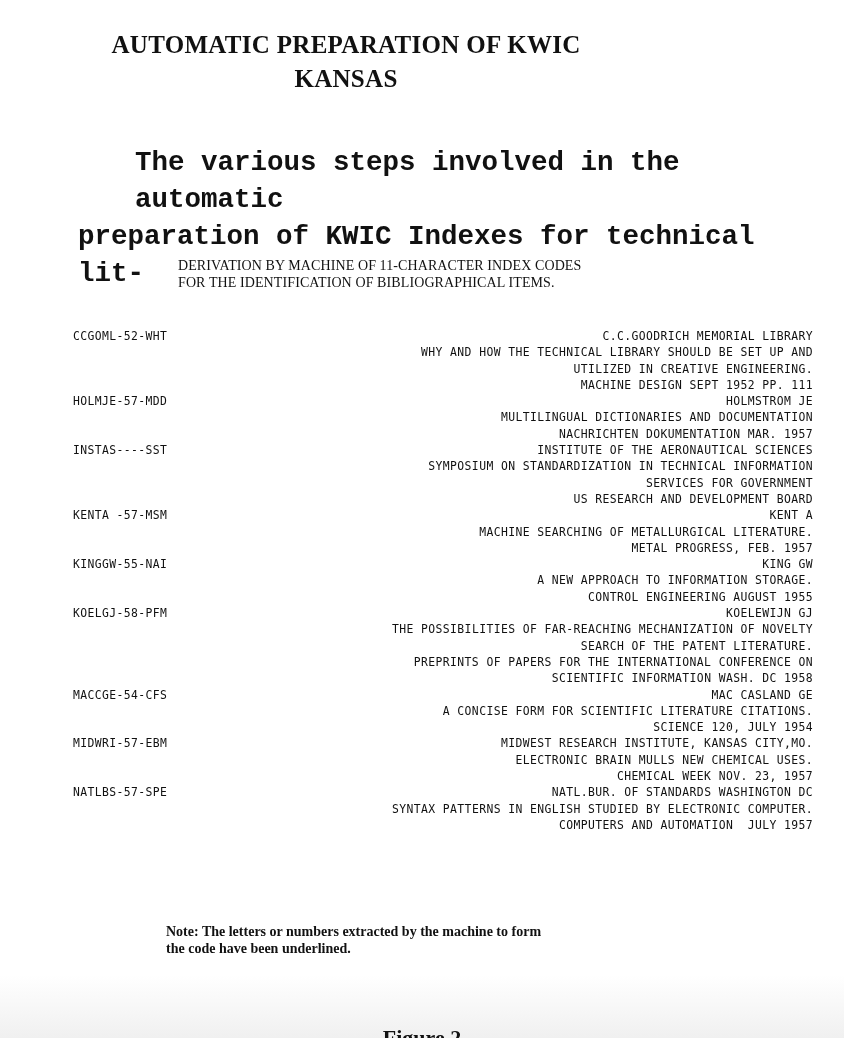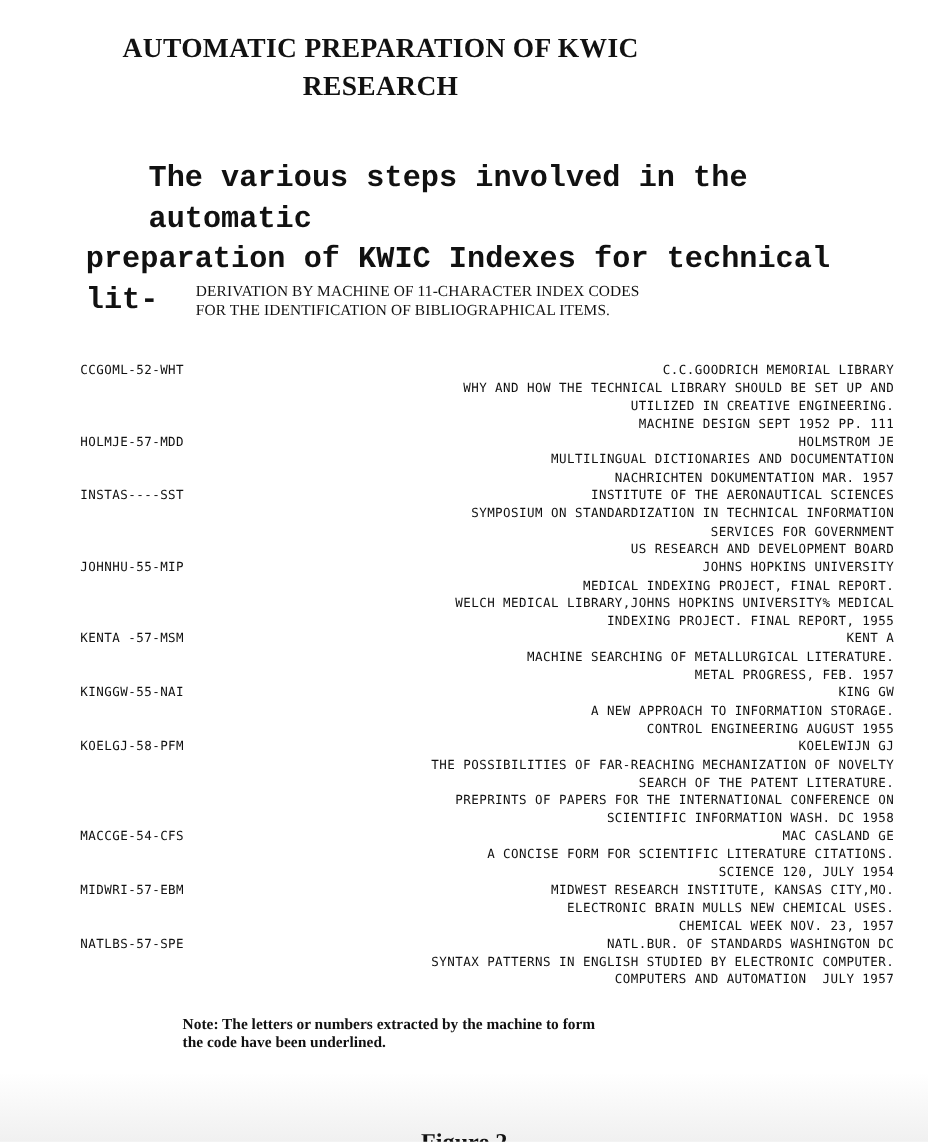--- a/index.html
+++ b/index.html
@@ -46,21 +46,21 @@
       position: absolute; left: 0; width: 844px; top: 988px;
       text-align: center; font-family: "Liberation Serif", serif;
       font-weight: bold; font-size: 22px; margin-top: 37px;
     }
   </style>
 </head>
 <body>
 
 <div class="title">
   <div>AUTOMATIC PREPARATION OF KWIC</div>
-  <div>RESEARCH</div>
+  <div>KANSAS</div>
 </div>
 
 <div class="intro">
   <span class="l1">The various steps involved in the automatic</span>
   <span class="l2">preparation of KWIC Indexes for technical lit-</span>
 </div>
 
 <div class="caption">
   <div>DERIVATION BY MACHINE OF 11-CHARACTER INDEX CODES</div>
   <div>FOR THE IDENTIFICATION OF BIBLIOGRAPHICAL ITEMS.</div>
@@ -84,29 +84,20 @@
         <div class="line sub">NACHRICHTEN DOKUMENTATION MAR. 1957</div>
       </div>
     </div>
     <div class="entry">
       <div class="code">INSTAS----SST</div>
       <div class="lines">
         <div class="line head">INSTITUTE OF THE AERONAUTICAL SCIENCES</div>
         <div class="line sub">SYMPOSIUM ON STANDARDIZATION IN TECHNICAL INFORMATION</div>
         <div class="line cont">SERVICES FOR GOVERNMENT</div>
         <div class="line sub">US RESEARCH AND DEVELOPMENT BOARD</div>
-      </div>
-    </div>
-    <div class="entry">
-      <div class="code">JOHNHU-55-MIP</div>
-      <div class="lines">
-        <div class="line head">JOHNS HOPKINS UNIVERSITY</div>
-        <div class="line sub">MEDICAL INDEXING PROJECT, FINAL REPORT.</div>
-        <div class="line sub">WELCH MEDICAL LIBRARY,JOHNS HOPKINS UNIVERSITY% MEDICAL</div>
-        <div class="line cont">INDEXING PROJECT. FINAL REPORT, 1955</div>
       </div>
     </div>
     <div class="entry">
       <div class="code">KENTA -57-MSM</div>
       <div class="lines">
         <div class="line head">KENT A</div>
         <div class="line sub">MACHINE SEARCHING OF METALLURGICAL LITERATURE.</div>
         <div class="line sub">METAL PROGRESS, FEB. 1957</div>
       </div>
     </div>

